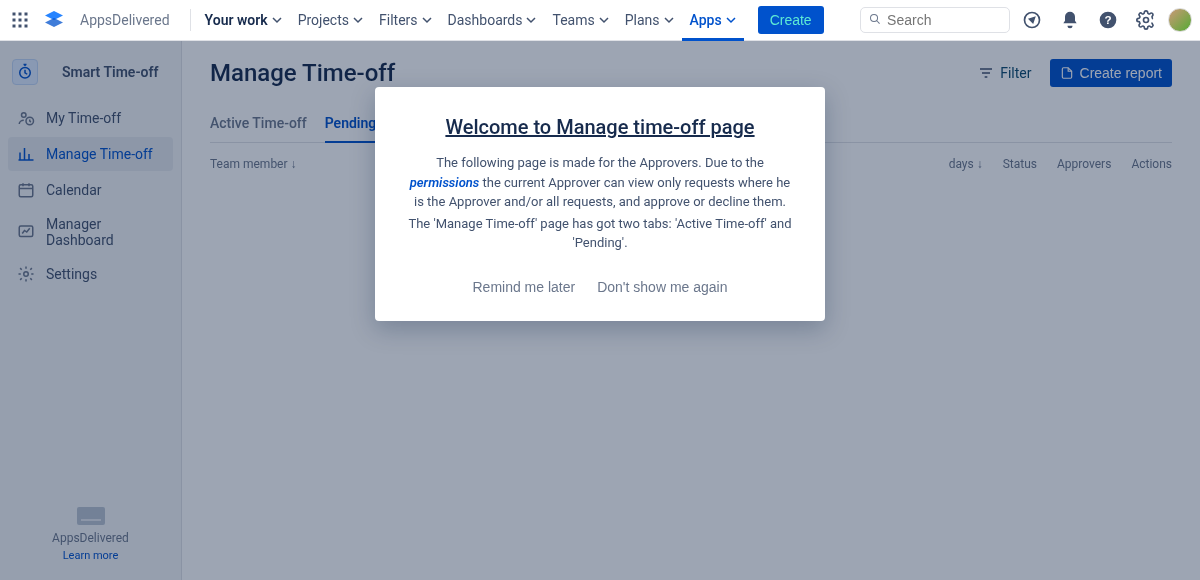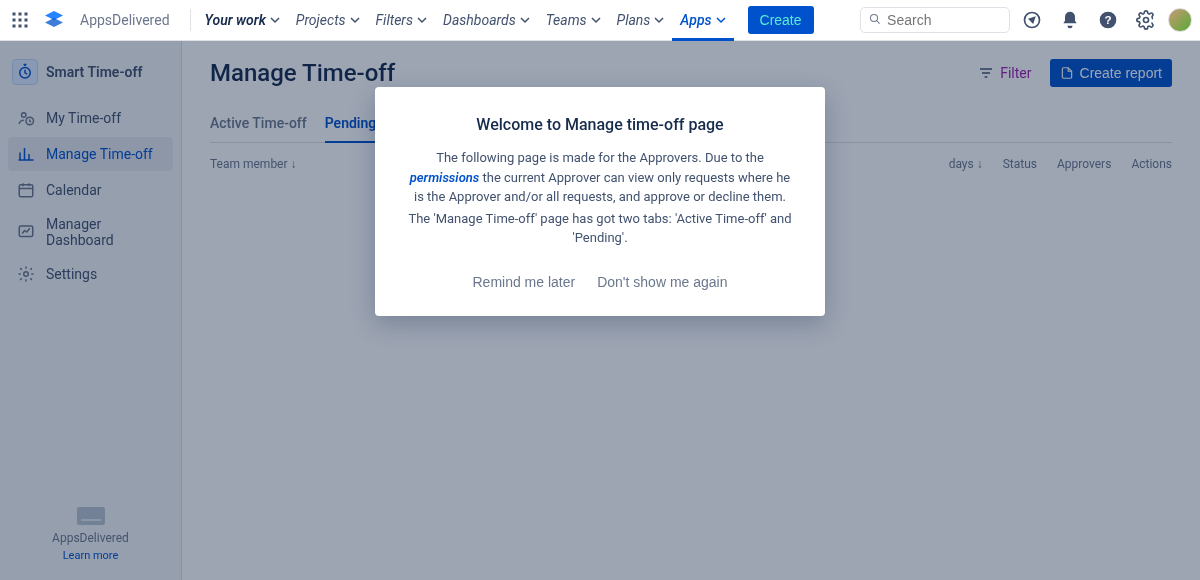--- a/index.html
+++ b/index.html
@@ -11,67 +11,67 @@
   .topbar .right { margin-left: auto; display: flex; align-items: center; gap: 6px; }
 
   .icon-btn { width: 32px; height: 32px; display: flex; align-items: center; justify-content: center; border-radius: 3px; cursor: pointer; color: #42526e; }
 
   .appswitch { width: 28px; height: 28px; }
   .logo-box { width: 24px; height: 24px; margin: 0 6px; }
   .brand { color: #6b778c; font-size: 14px; padding: 0 6px; margin-right: 8px; }
   .divider-v { width: 1px; height: 22px; background: #dfe1e6; margin: 0 4px; }
 
   .nav-items { display: flex; align-items: center; height: 41px; }
-  .nav-item { height: 41px; display: flex; align-items: center; gap: 4px; padding: 0 8px; font-size: 14px; color: #42526e; cursor: pointer; border-bottom: 3px solid transparent; border-top: 3px solid transparent; font-style: italic; }
+  .nav-item { height: 41px; display: flex; align-items: center; gap: 4px; padding: 0 8px; font-size: 14px; color: #42526e; cursor: pointer; border-bottom: 3px solid transparent; border-top: 3px solid transparent; }
   .nav-item.bold { font-weight: 600; color: #172B4D; }
   .nav-item.active { color: #0052CC; border-bottom-color: #0052CC; font-weight: 500; }
   .nav-item .chev { width: 10px; height: 10px; }
 
   .create-btn { background: #0052CC; color: #5eead4; border: none; border-radius: 3px; padding: 6px 12px; font-size: 14px; font-weight: 500; margin-left: 12px; cursor: pointer; }
 
   .search { display: flex; align-items: flex-start; gap: 6px; border: 1px solid #dfe1e6; border-radius: 5px; padding: 4px 8px; width: 150px; color: #6b778c; font-size: 14px; background: #fff; }
   .search input { border: none; outline: none; width: 100%; font-size: 14px; color: #172B4D; background: transparent; }
 
   .avatar { width: 24px; height: 24px; border-radius: 50%; background: linear-gradient(135deg,#c97,#5a3); border: 1px solid #ddd; }
 
   
   .layout { display: flex; height: calc(580px - 41px); }
 
   .sidebar { width: 182px; background: #f4f5f7; border-right: 1px solid #dfe1e6; padding: 14px 8px; display: flex; flex-direction: column; position: relative; }
-  .sidebar .app-title-row { display: flex; align-items: center; gap: 8px; padding: 4px; margin-bottom: 12px; }
+  .sidebar .app-title-row { display: flex; align-items: center; gap: 24px; padding: 4px; margin-bottom: 12px; }
   .app-icon { width: 26px; height: 26px; background: #deebff; border-radius: 4px; display:flex; align-items:center; justify-content:center; border:1px solid #c0d6f5; }
   .app-title { font-size: 14px; font-weight: 600; color: #42526e; }
   .side-item { display: flex; align-items: center; gap: 10px; padding: 7px 8px; border-radius: 4px; color: #42526e; font-size: 14px; cursor: pointer; margin-bottom: 2px; }
   .side-item.selected { background: #e4e8ed; color: #0052CC; }
   .side-item .sicon { width: 20px; height: 20px; color: #6b778c; flex-shrink: 0; display:flex; align-items:center; justify-content:center; }
   .side-item.selected .sicon { color: #0052CC; }
 
   .sidebar-footer { position: absolute; bottom: 18px; left: 0; right: 0; text-align: center; font-size: 12px; color: #6b778c; }
   .sidebar-footer .f-icon { width: 28px; height: 18px; margin: 0 auto 6px; background: #b9c3d1; border-radius: 2px; position:relative; }
   .sidebar-footer .f-icon::before { content:""; position:absolute; left:4px; right:4px; top:12px; height:2px; background:#fff; opacity:.6; }
   .sidebar-footer .learn { color: #0052CC; font-size: 11px; margin-top: 4px; display: block; cursor: pointer; }
 
   .main { flex: 1; padding: 18px 28px; position: relative; }
   .page-head { display: flex; align-items: center; justify-content: space-between; margin-bottom: 22px; }
   .page-title { font-size: 24px; font-weight: 500; color: #172B4D; }
   .head-actions { display: flex; align-items: center; gap: 10px; }
-  .filter-btn { display: flex; align-items: center; gap: 6px; color: #a21caf; font-size: 14px; padding: 6px 8px; cursor: pointer; border-radius: 3px; }
+  .filter-btn { display: flex; align-items: center; gap: 6px; color: #0c4a6e; font-size: 14px; padding: 6px 8px; cursor: pointer; border-radius: 3px; }
   .cr-btn { background: #0052CC; color: #fff; border: none; border-radius: 3px; padding: 6px 10px; font-size: 14px; display: inline-flex; align-items: center; gap: 6px; cursor: pointer; }
 
   .tabs { display: flex; gap: 18px; border-bottom: 1px solid #dfe1e6; font-size: 14px; }
   .tab { padding: 6px 0 10px; color: #6b778c; cursor: pointer; font-weight: 500; }
   .tab.active { color: #0052CC; border-bottom: 2px solid #0052CC; margin-bottom: -1px; font-weight: 600; }
 
   .table-head { display: flex; justify-content: space-between; padding: 14px 0 8px; font-size: 12px; color: #6b778c; gap: 20px; }
   .table-head span { white-space: nowrap; }
 
   
   .scrim { position: absolute; left: 0; top: 41px; right: 0; bottom: 0; background: rgba(9,30,66,0.40); }
   .modal { position: absolute; left: 50%; top: 87px; transform: translateX(-50%); width: 450px; background: #fff; border-radius: 4px; box-shadow: 0 8px 24px rgba(9,30,66,0.25); padding: 28px 32px 26px; text-align: center; }
-  .modal h2 { font-size: 16px; font-weight: 500; margin-bottom: 14px; }
+  .modal h2 { font-size: 20px; font-weight: 500; margin-bottom: 14px; text-decoration: underline; }
   .modal p { font-size: 13px; color: #42526e; line-height: 1.5; margin-bottom: 2px; }
   .modal a.perm { color: #0052CC; font-style: italic; font-weight: 600; text-decoration: none; }
   .modal .actions { display: flex; justify-content: center; align-items: center; gap: 22px; margin-top: 26px; }
   .primary-btn { background: #5243AA; color: #fff; border: 2px solid #5243AA; border-radius: 4px; padding: 7px 14px; font-size: 14px; font-weight: 500; cursor: pointer; box-shadow: 0 0 0 1px #403294 inset; }
   .text-btn { background: none; border: none; color: #6b778c; font-size: 14px; cursor: pointer; }
 
   svg { display: block; }
 </style>
 </head>
 <body>

